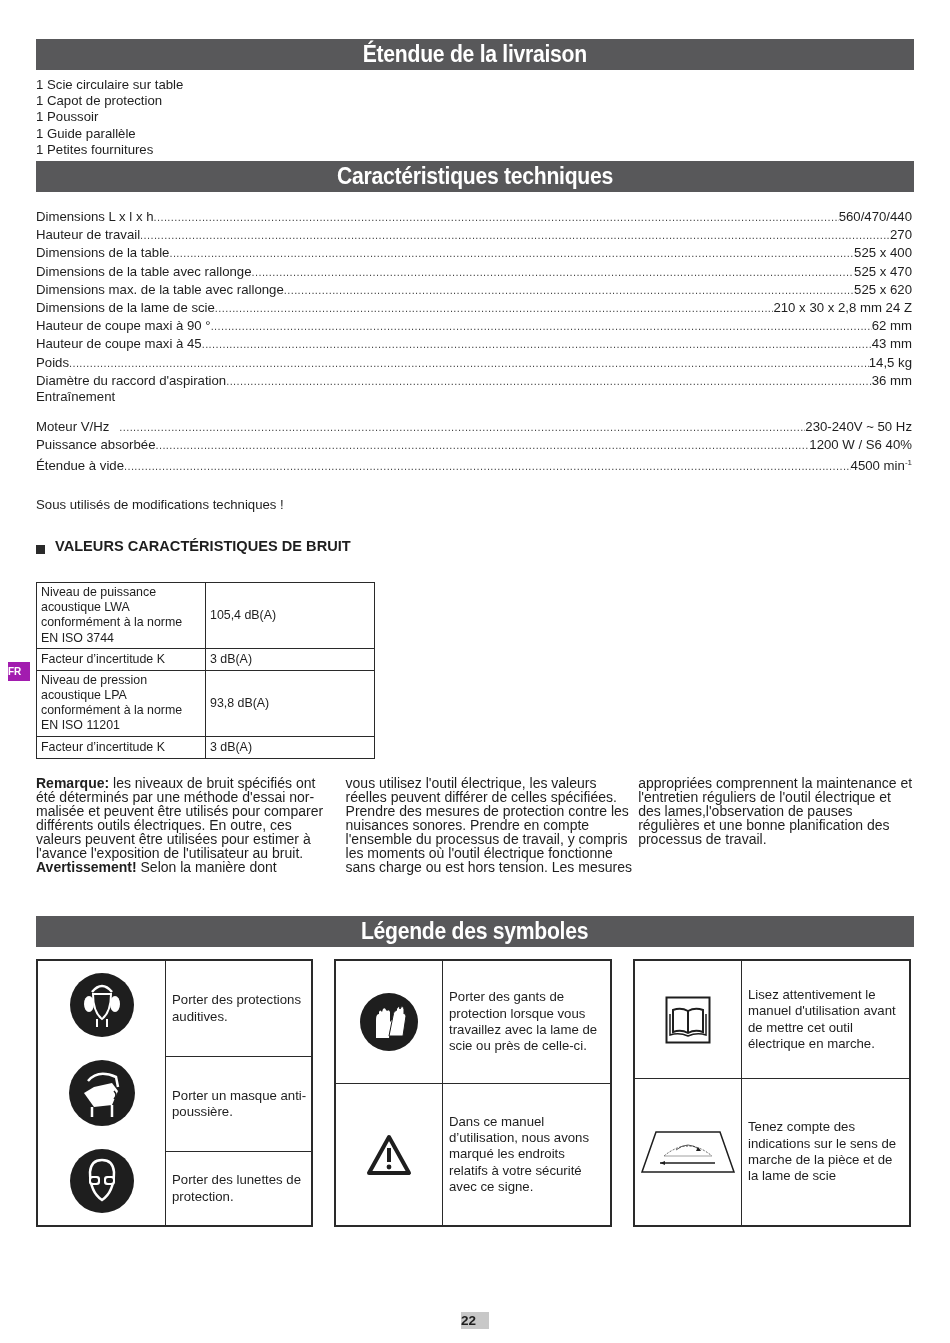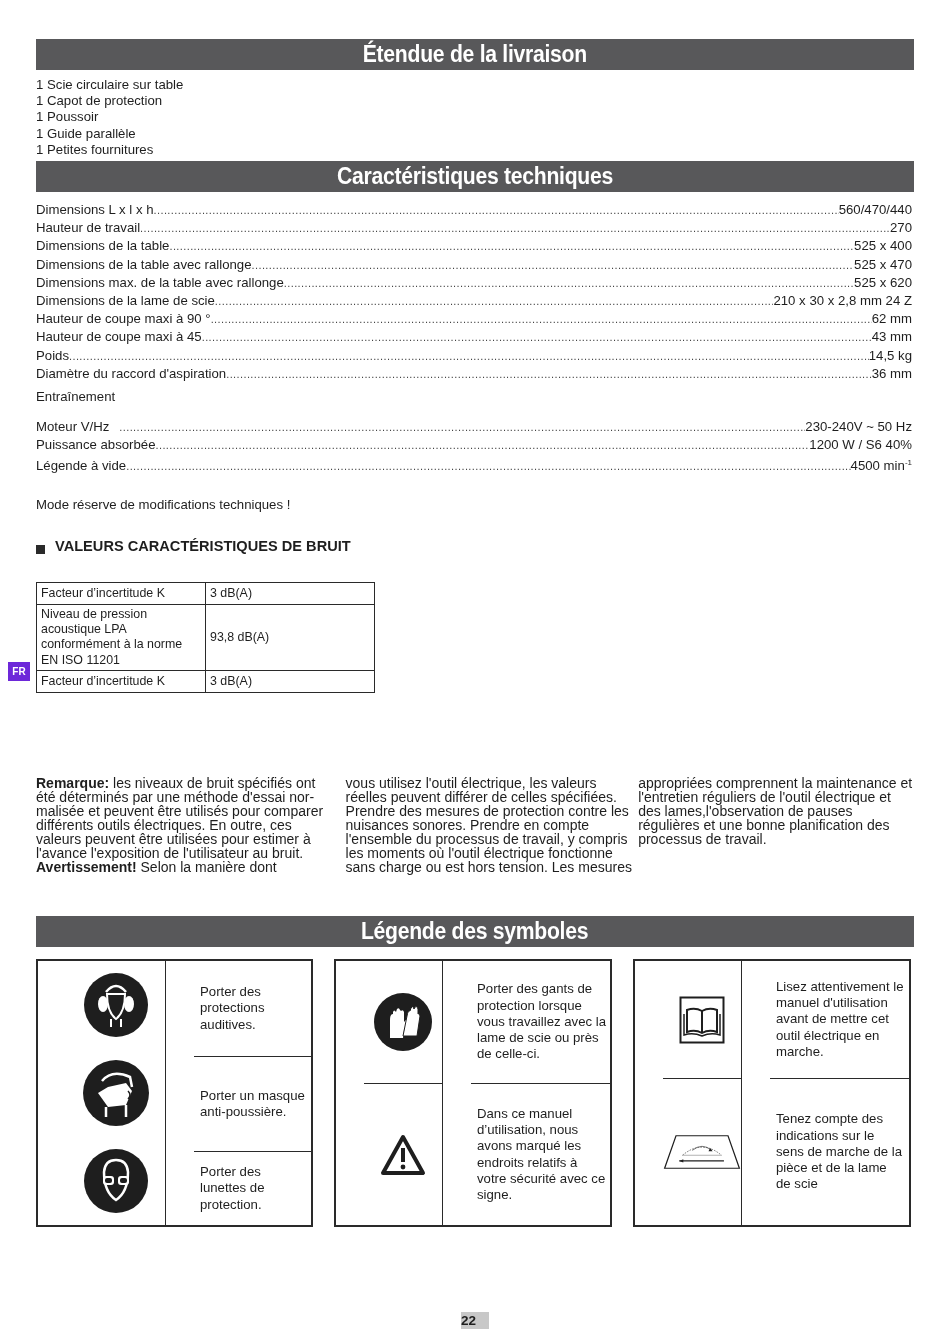--- a/index.html
+++ b/index.html
@@ -28,33 +28,33 @@
   .spec-row .val sup { font-size: 8px; vertical-align: 5px; }
   .plain-line { position: absolute; left: 36px; font-size: 13.2px; line-height: 18.2px; }
 
   .noise-heading { position: absolute; left: 36px; top: 538px; font-weight: bold; font-size: 14.6px; display: flex; align-items: flex-end; }
   .noise-heading .sq { width: 9px; height: 9px; background: #2a2a2a; margin-right: 10px; display: inline-block; }
 
   .noise-table { position: absolute; left: 36px; top: 582px; width: 339px; border-collapse: collapse; }
   .noise-table td { border: 1px solid #2a2a2a; font-size: 12.4px; line-height: 15.2px; padding: 2px 4px; vertical-align: middle; }
   .noise-table td.c1 { width: 169px; }
 
-  .fr-tab { position: absolute; left: 8px; top: 662px; width: 22px; height: 19px; background: #6d28d9; color: #fff; font-weight: bold; font-size: 10px; text-align: center; line-height: 19px; }
+  .fr-tab { position: absolute; left: 8px; top: 662px; width: 22px; height: 19px; background: #a21caf; color: #fff; font-weight: bold; font-size: 10px; text-align: left; line-height: 19px; }
 
   .remark { position: absolute; top: 776px; left: 36px; width: 880px; display: flex; }
   .remark .col { font-size: 14px; line-height: 14px; }
   .remark .col1 { width: 299px; }
   .remark .col2 { width: 298px; margin-left: 16px; }
   .remark .col3 { width: 283px; }
   .remark b { font-weight: bold; }
 
   .sym-box { position: absolute; top: 959px; height: 268px; border: 2px solid #2a2a2a; display: flex; }
   .sym-box .icons { border-right: 1.5px solid #2a2a2a; display: flex; flex-direction: column; }
   .sym-box .texts { flex: 1; display: flex; flex-direction: column; }
-  .sym-box .cell { flex: 1; display: flex; align-items: center; margin-left: 28px; }
+  .sym-box .cell { flex: 1; display: flex; align-items: center; }
   .sym-box .texts .cell { border-bottom: 1.5px solid #2a2a2a; padding-left: 6px; padding-right: 4px; font-size: 13.2px; line-height: 16.3px; }
   .sym-box .texts .cell:last-child { border-bottom: none; }
   .sym-box .icons .cell { justify-content: center; }
   .sym-box .icons.split .cell { border-bottom: 1.5px solid #2a2a2a; }
   .sym-box .icons.split .cell:last-child { border-bottom: none; }
 
   .page-num { position: absolute; left: 461px; top: 1312px; width: 28px; height: 17px; background: #c8c8c8; font-weight: bold; font-size: 13.5px; text-align: left; line-height: 17px; color: #1e1e1e; }
 </style>
 </head>
 <body>
@@ -73,21 +73,21 @@
   <div class="col">
     <div>1 Petites fournitures</div>
     <div>1 Mode d'emploi</div>
   </div>
 </div>
 
 <div class="banner" style="top:161px;">
   <span>Caractéristiques techniques</span>
 </div>
 
-<div class="specs" style="top:201px;">
+<div class="specs" style="top:208px;">
   <div class="spec-row">
       <span class="lbl">Dimensions L x l x h</span>
       <span class="dots"></span>
       <span class="val">560/470/440</span>
     </div>
   <div class="spec-row">
       <span class="lbl">Hauteur de travail</span>
       <span class="dots"></span>
       <span class="val">270</span>
     </div>
@@ -140,35 +140,39 @@
       <span class="lbl">Moteur V/Hz</span>
       <span class="dots" style="margin-left:10px;"></span>
       <span class="val">230-240V ~ 50 Hz</span>
     </div>
   <div class="spec-row">
       <span class="lbl">Puissance absorbée</span>
       <span class="dots"></span>
       <span class="val">1200 W / S6 40%</span>
     </div>
   <div class="spec-row">
-      <span class="lbl">Légende à vide</span>
+      <span class="lbl">Étendue à vide</span>
       <span class="dots"></span>
       <span class="val"><span>4500 min</span><sup>-1</sup></span>
     </div>
 </div>
 
-<div class="plain-line" style="top:496px;">Mode réserve de modifications techniques !</div>
+<div class="plain-line" style="top:496px;">Sous utilisés de modifications techniques !</div>
 
 <div class="noise-heading">
   <span class="sq"></span>
   <span>VALEURS CARACTÉRISTIQUES DE BRUIT</span>
 </div>
 
 <table class="noise-table">
   <tbody>
+      <tr style="height:65px;">
+    <td class="c1">Niveau de puissance acoustique LWA conformément à la norme EN ISO 3744</td>
+    <td>105,4 dB(A)</td>
+  </tr>
   <tr style="height:22px;">
     <td class="c1">Facteur d’incertitude K</td>
     <td>3 dB(A)</td>
   </tr>
   <tr style="height:65px;">
     <td class="c1">Niveau de pression acoustique LPA conformément à la norme EN ISO 11201</td>
     <td>93,8 dB(A)</td>
   </tr>
   <tr style="height:22px;">
     <td class="c1">Facteur d’incertitude K</td>

